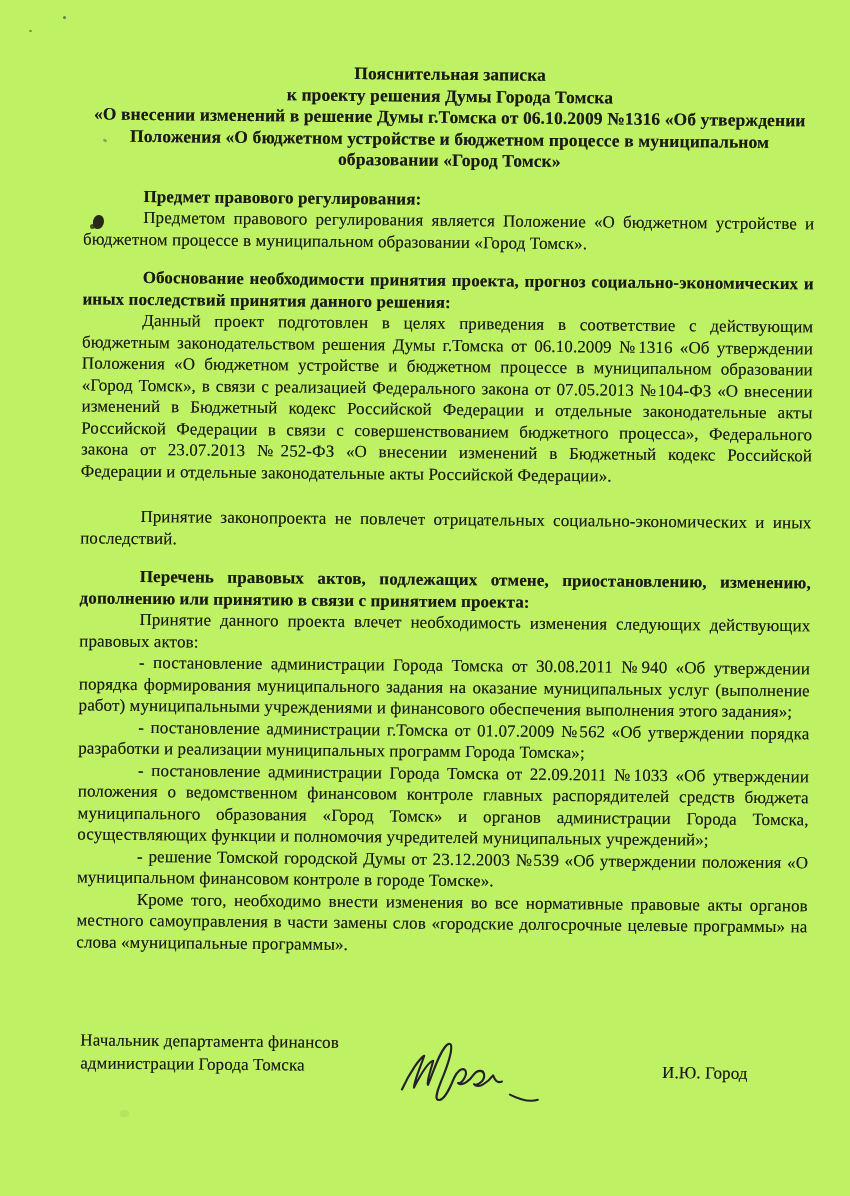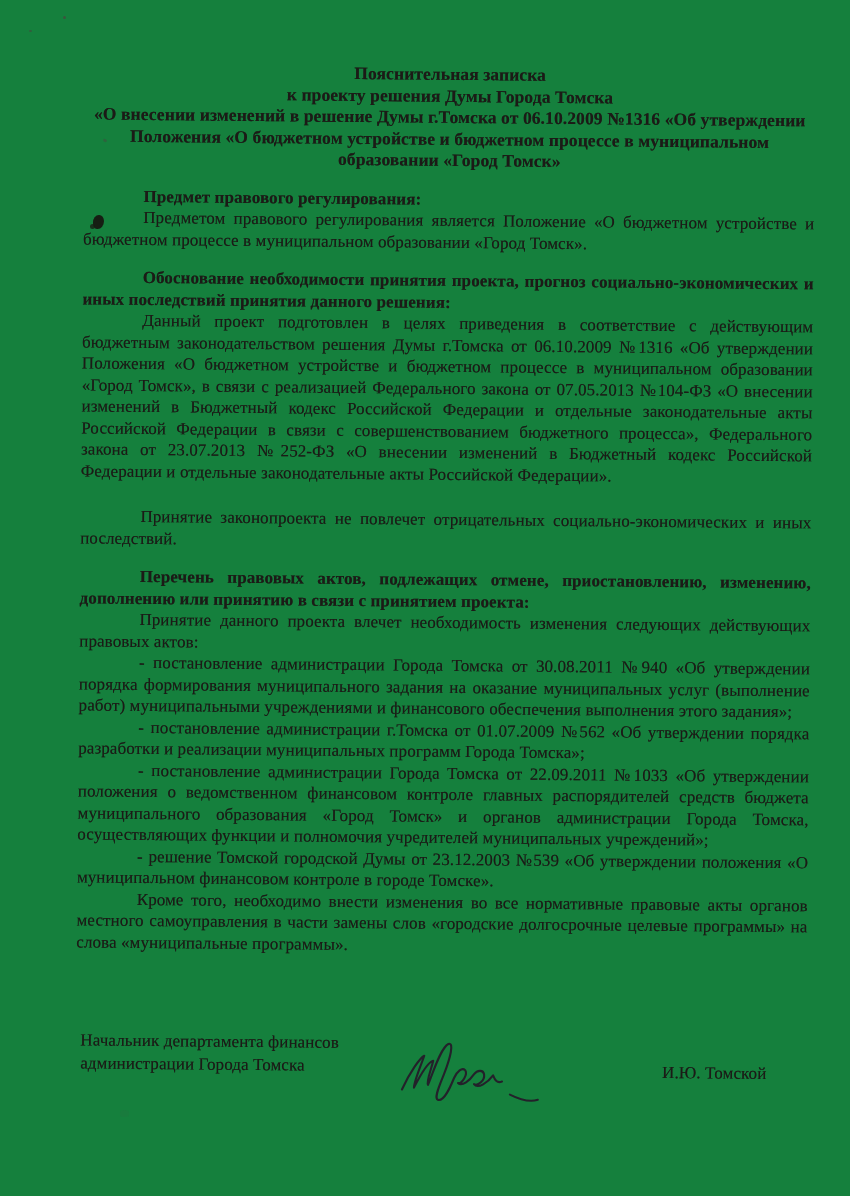--- a/index.html
+++ b/index.html
@@ -5,21 +5,21 @@
   html, body { margin: 0; padding: 0; }
   body {
     font-family: "Liberation Serif", "DejaVu Serif", serif;
     background: #e8e8e8;
   }
   .doc {
     position: relative;
     width: 850px;
     height: 1196px;
     margin: 0 auto;
-    background: #15803d;
+    background: #bef264;
     color: #1c1a17;
     overflow: hidden;
   }
   .sheet {
     position: absolute;
     inset: 0;
     transform: rotate(0.55deg);
     transform-origin: 40px 40px;
   }
   .text-col {
@@ -132,21 +132,21 @@
       <div>администрации Города Томска</div>
     </div>
 
     <div class="sig-script">
       <svg width="170" height="80" viewBox="0 0 170 80" fill="none" xmlns="http://www.w3.org/2000/svg">
         <path d="M4 54 C12 36 22 22 26 20 C22 32 16 46 16 52 C22 40 30 26 35 25 C33 34 28 46 30 49 C34 40 42 12 50 8 C56 6 52 22 46 38 C41 51 36 62 40 64 C46 66 52 52 56 42 C59 35 64 31 67 34 C70 38 64 48 60 47 C64 51 72 44 76 38 C79 34 85 33 86 38 C87 44 80 50 76 48 C80 53 90 46 95 39 C97 44 99 47 104 45" stroke="#23212a" stroke-width="2.1" stroke-linecap="round" stroke-linejoin="round"></path>
         <path d="M112 58 C120 62 130 66 140 63" stroke="#23212a" stroke-width="2" stroke-linecap="round"></path>
       </svg>
     </div>
 
-    <div class="sig-name">И.Ю. Томской</div>
+    <div class="sig-name">И.Ю. Город</div>
   </div>
 
   <div class="speck s1"></div>
   <div class="speck s2"></div>
   <div class="speck s3"></div>
   <div class="speck s4"></div>
   <div class="blot"></div>
 </div>
 
 </body></html>

